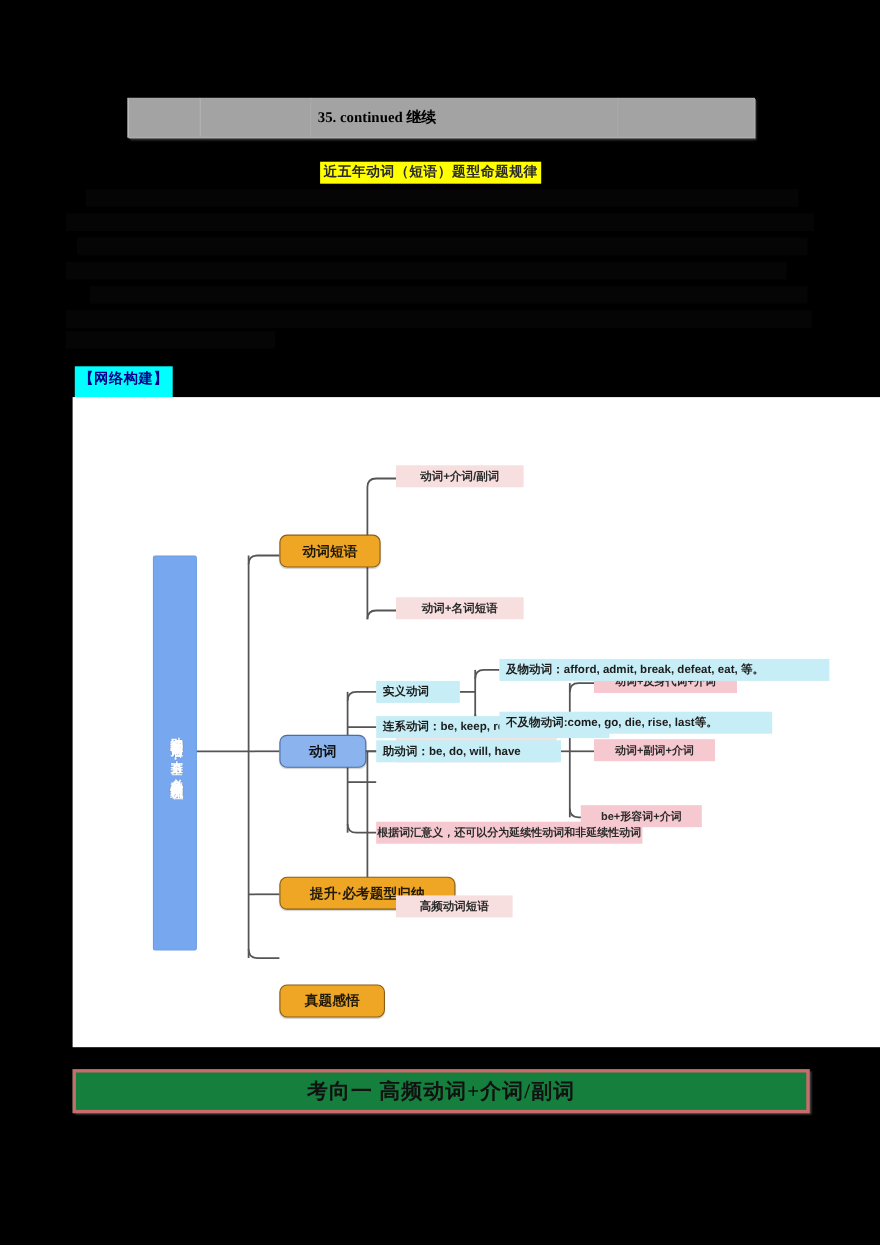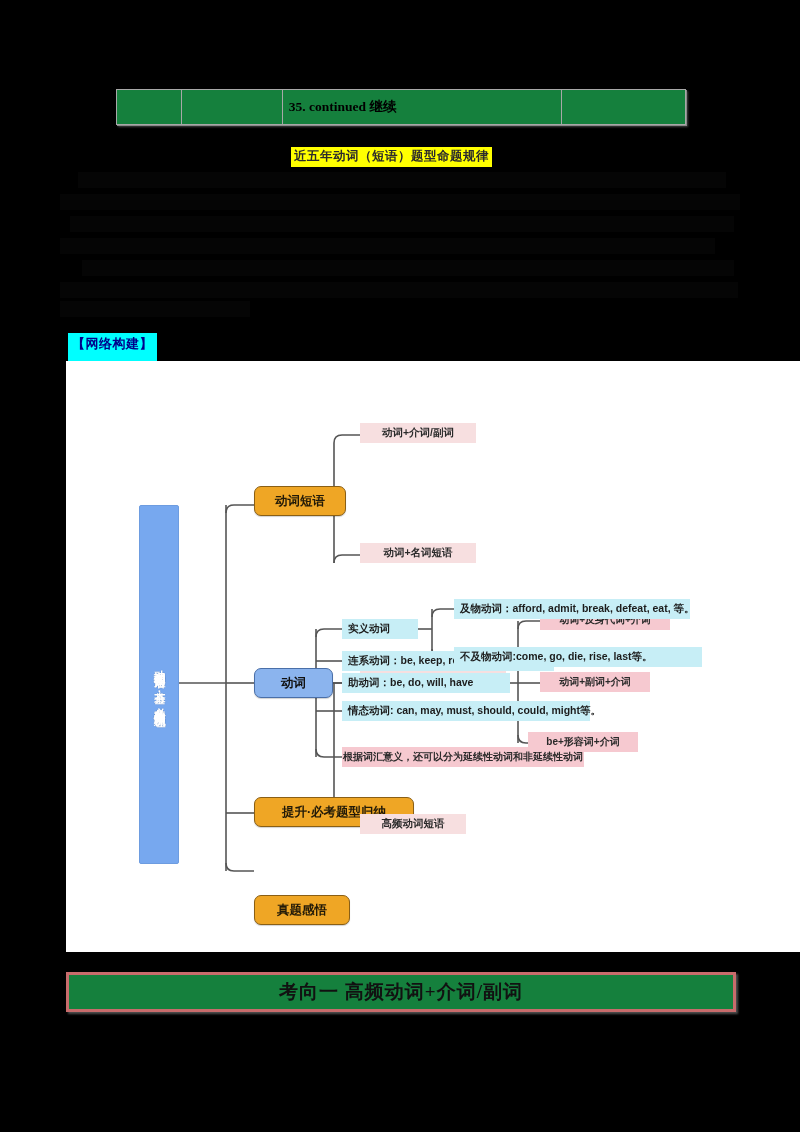--- a/index.html
+++ b/index.html
@@ -14,21 +14,21 @@
   .table-wrap{
     position:absolute;left:116px;top:89px;width:570px;
   }
   .tbl{
     border-collapse:collapse;width:100%;
     background:#ffffff;
     box-shadow:1px 1px 0 #8a8a8a, 2px 2px 2px rgba(120,120,120,.55);
   }
   .tbl td{
     border:1px solid #a8a8a8;
-    background:#15803d;
+    background:#a3a3a3;
     height:30px;
     padding:2px 6px;
     font-size:13px;
     color:#000;
     vertical-align:middle;
   }
   .tbl td.c1{width:58px;}
   .tbl td.c2{width:98px;}
   .tbl td.c3{width:290px;font-weight:bold;font-size:13.5px;}
   .tbl td.c4{width:124px;}
@@ -287,28 +287,25 @@
 
   <div class="node n-cyan" style="left:276px;top:258px;width:76px;height:20px;">
     <span>实义动词</span>
   </div>
   <div class="node n-cyan" style="left:276px;top:290px;width:212px;height:20px;">
     <span>连系动词：be, keep, remain, become等</span>
   </div>
   <div class="node n-cyan" style="left:276px;top:312px;width:168px;height:20px;">
     <span>助动词：be, do, will, have</span>
   </div>
-  <div class="node n-cyan" style="left:276px;top:340px;width:248px;height:20px;">
-    <span>情态动词: can, may, must, should,  could, might等。</span>
-  </div>
   <div class="node n-pink2" style="left:276px;top:386px;width:242px;height:20px;">
     <span>根据词汇意义，还可以分为延续性动词和非延续性动词</span>
   </div>
 
-  <div class="node n-cyan" style="left:388px;top:238px;width:236px;height:20px;">
+  <div class="node n-cyan" style="left:388px;top:238px;width:300px;height:20px;">
     <span>及物动词：afford, admit, break, defeat, eat, 等。</span>
   </div>
   <div class="node n-cyan" style="left:388px;top:286px;width:248px;height:20px;">
     <span>不及物动词:come, go, die, rise, last等。</span>
   </div>
 
 </div>
 
 <div class="banner">
   <span>考向一    高频动词+介词/副词</span>

